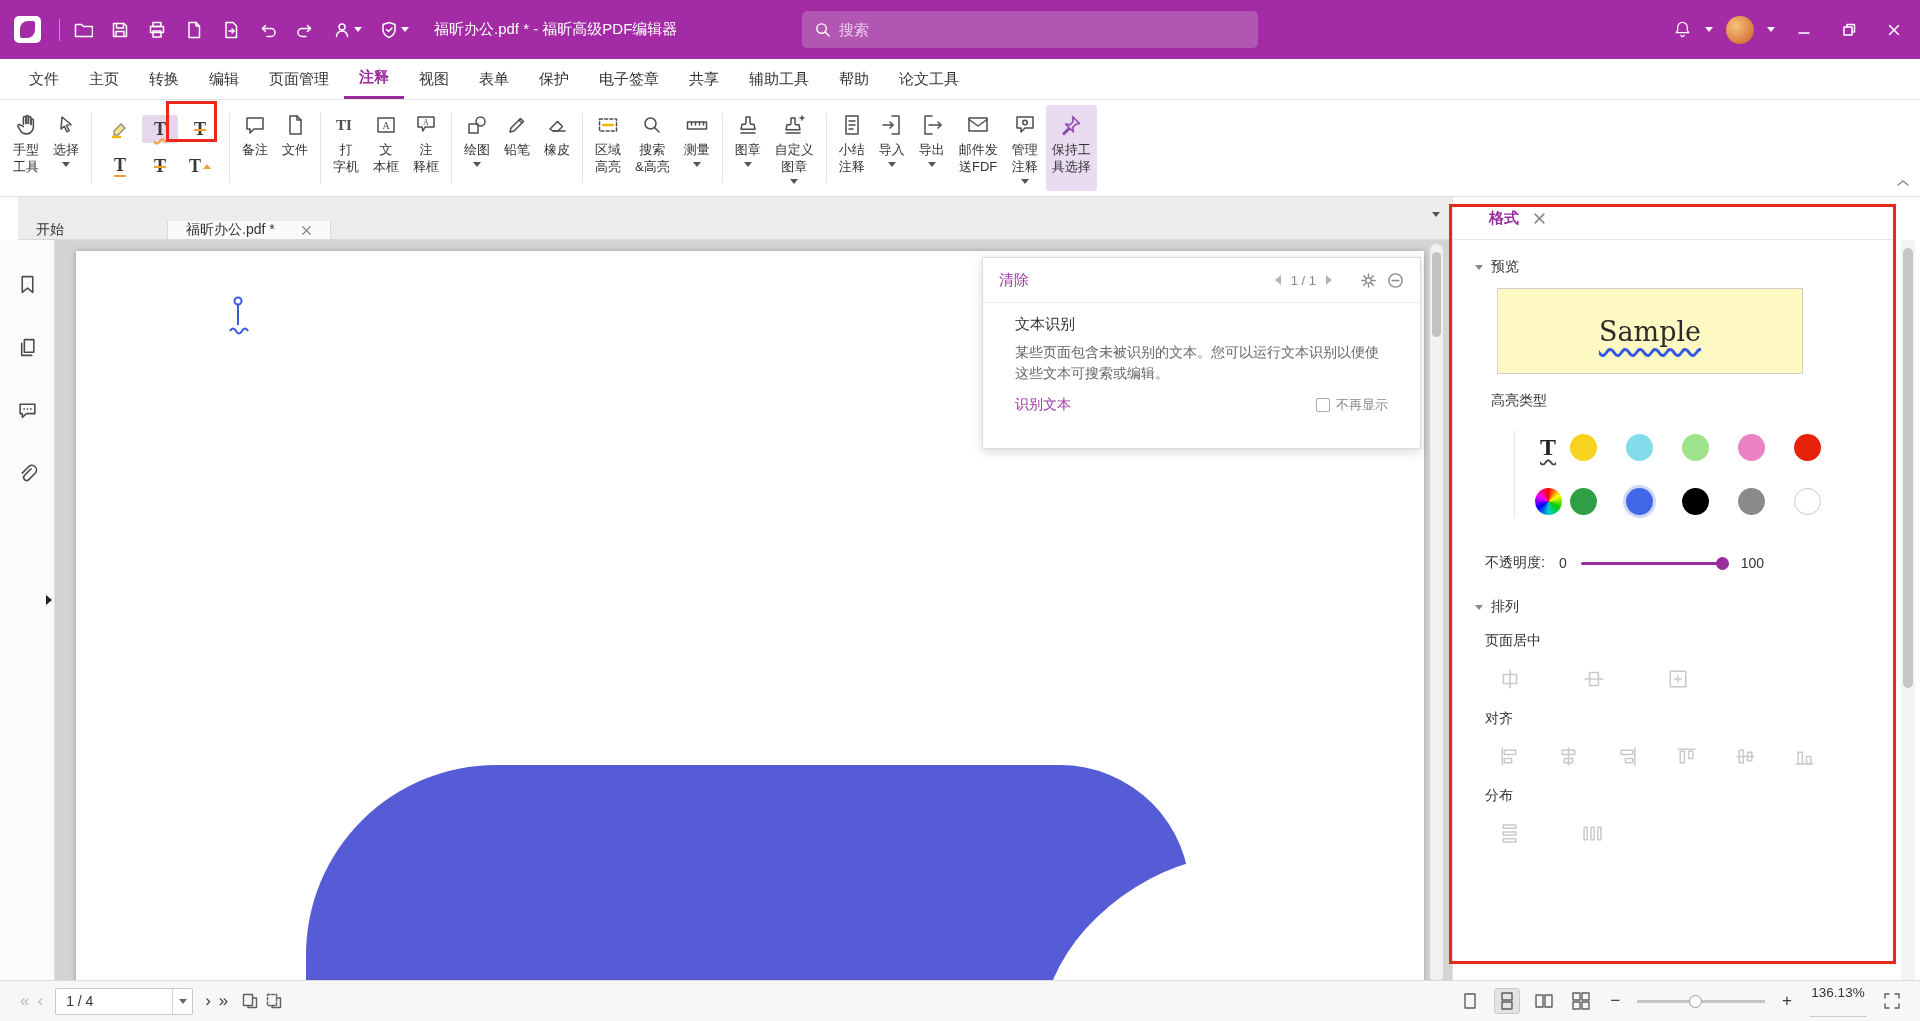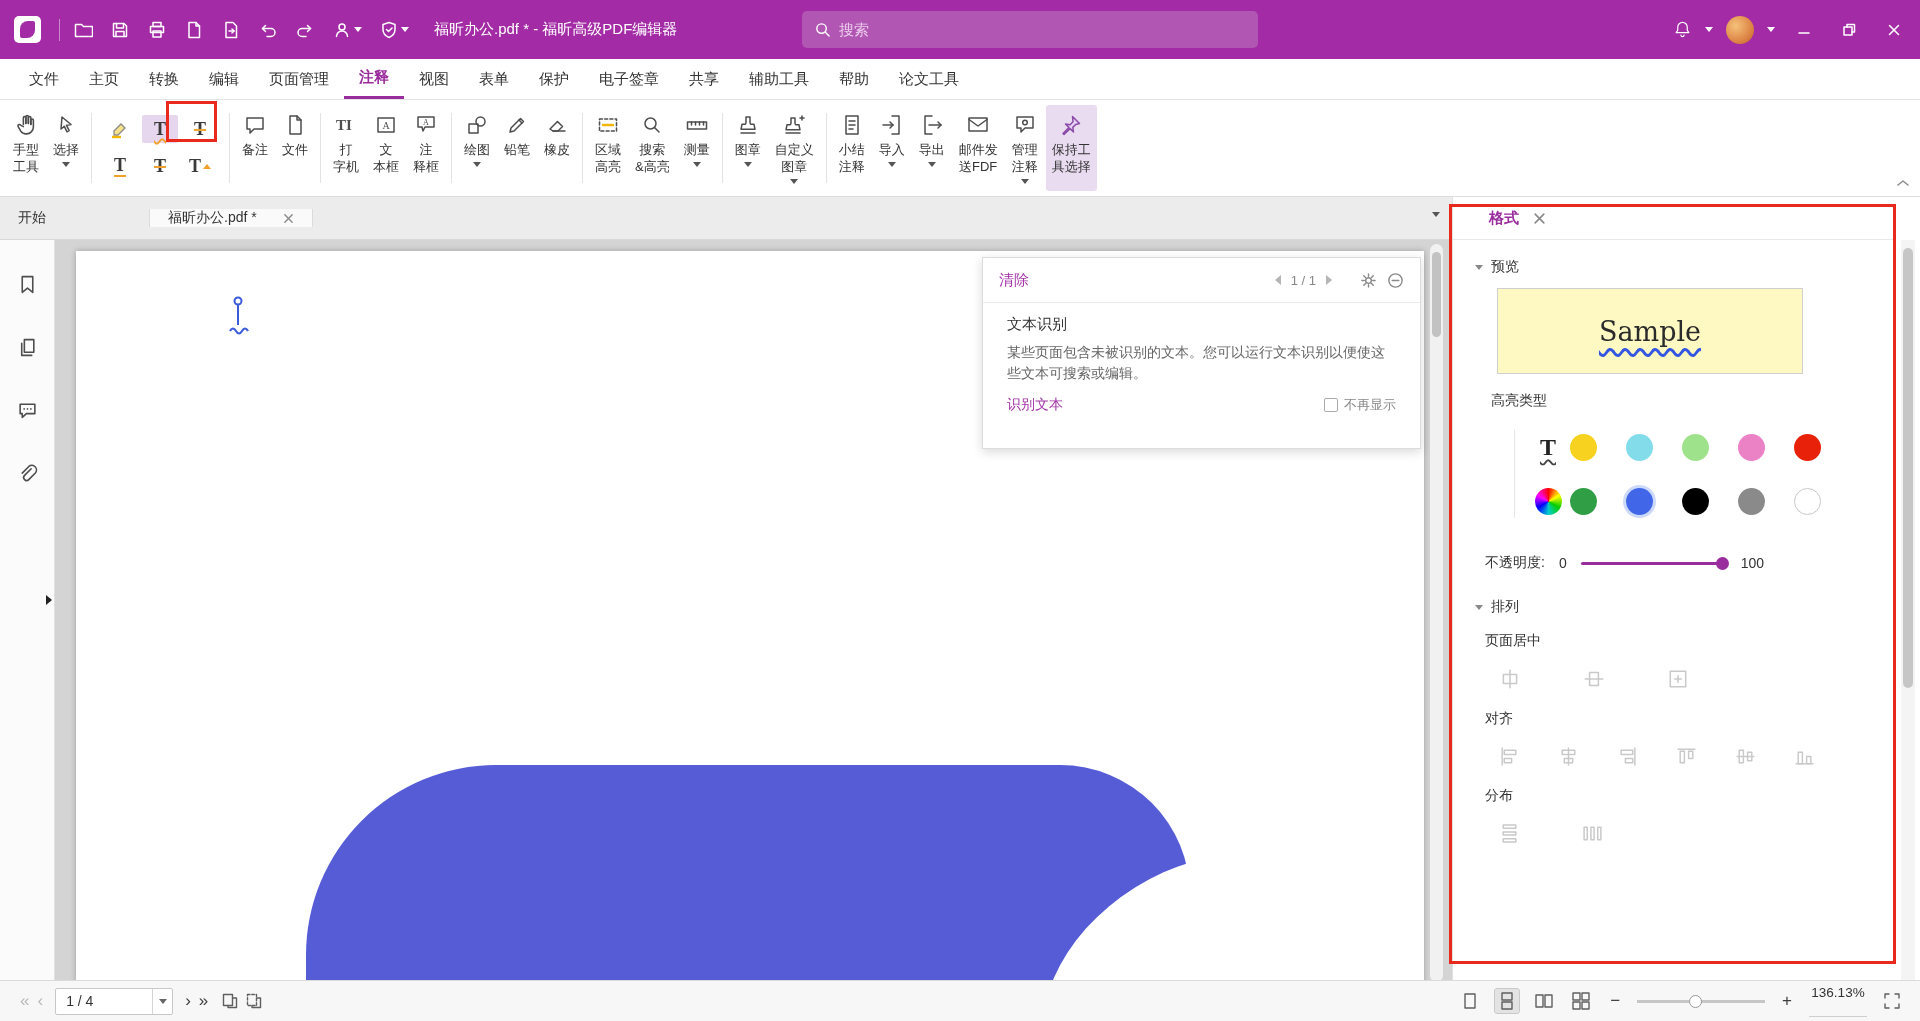--- a/index.html
+++ b/index.html
@@ -47,21 +47,21 @@
   .mgrid{display:grid;grid-template-columns:repeat(3,37px);grid-template-rows:29px 29px;gap:8px 3px;align-self:center;margin:0 5px}
   .mtool{width:36px;height:28px;display:flex;align-items:center;justify-content:center;border-radius:2px}
   .mtool.selected{background:#E6D6EE}
   .tt{font-family:"Liberation Serif",serif;font-weight:bold;font-size:18px;line-height:1;color:#3a3a3a}
   .u-solid{border-bottom:2.5px solid #EFA12B;padding-bottom:1px}
   .u-wavy{text-decoration:underline;text-decoration-style:wavy;text-decoration-color:#EFA12B;text-decoration-thickness:2px;text-underline-offset:3px}
   .u-strike{text-decoration:line-through;text-decoration-color:#EFA12B;text-decoration-thickness:2px}
   .ribbon-collapse{position:absolute;top:178px;right:10px;color:#777;z-index:6}
 
   
-  .tabstrip{position:absolute;top:197px;left:0;width:1452px;height:43px;background:#ECECEC;border-bottom:1px solid #D8D8D8;display:flex;align-items:center;z-index:3}
+  .tabstrip{position:absolute;top:197px;left:18px;width:1452px;height:43px;background:#ECECEC;border-bottom:1px solid #D8D8D8;display:flex;align-items:flex-end;z-index:3}
   .doctab{display:flex;align-items:center;padding:0 18px;font-size:14px;color:#333;border-right:1px solid #DBDBDB;min-width:150px}
   .doctab.active{background:#FAFAFA;min-width:145px;gap:26px}
   .tabstrip-caret{position:absolute;left:1432px;top:212px;color:#555;z-index:4}
 
   
   .workspace{position:absolute;top:240px;left:0;width:1452px;bottom:35px;background:#D4D4D4;overflow:hidden}
   .sidebar{position:absolute;left:0;top:0;bottom:0;width:55px;background:#FBFBFB;border-right:1px solid #E1E1E1;display:flex;flex-direction:column;align-items:center;padding-top:30px;gap:34px}
   .sbtn{padding:4px}
   .page{position:absolute;left:76px;top:11px;width:1348px;height:900px;background:#fff;box-shadow:0 0 6px rgba(0,0,0,.25)}
   .expand-handle{position:absolute;left:46px;top:355px;color:#222}
@@ -71,21 +71,21 @@
   .blueshape .notch{position:absolute;left:725px;top:105px;width:330px;height:230px;background:#fff;border-radius:50%;transform:rotate(-32deg)}
   .vscroll-doc{position:absolute;left:1430px;top:4px;bottom:4px;width:13px;background:#F1F1F1;border-radius:7px}
   .vscroll-doc .thumb{position:absolute;left:2px;top:8px;width:9px;height:85px;background:#C2C2C2;border-radius:5px}
 
   
   .popup{position:absolute;left:982px;top:17px;width:439px;height:192px;background:#fff;border:1px solid #DCDCDC;box-shadow:0 3px 10px rgba(0,0,0,.15)}
   .popup-hd{height:45px;display:flex;align-items:center;padding:0 16px;border-bottom:1px solid #ECECEC}
   .popup-clear{color:#A333A8;font-size:15px}
   .popup-nav{margin-left:auto;display:flex;align-items:center;gap:10px;color:#B5B5B5}
   .popup-page{color:#888;font-size:13px}
-  .popup-bd{padding:12px 24px}
+  .popup-bd{padding:12px 32px}
   .popup-title{font-size:15px;color:#333;margin-bottom:8px}
   .popup-text{font-size:14px;color:#666;line-height:1.5}
   .popup-ft{display:flex;align-items:center;margin-top:12px}
   .popup-action{color:#A333A8;font-size:14px}
   .popup-dismiss{margin-left:auto;display:flex;align-items:center;gap:6px;color:#8a8a8a;font-size:13px}
   .chk{width:14px;height:14px;border:1px solid #ABABAB;background:#fff;border-radius:2px}
 
   
   .panel{position:absolute;top:197px;right:27px;width:441px;bottom:41px;background:#fff;border-left:1px solid #E2E2E2;z-index:3}
   .panel-hd{height:43px;display:flex;align-items:center;border-bottom:1px solid #E8E8E8;padding-left:36px;gap:14px}
@@ -108,21 +108,21 @@
   .slider .thumb{position:absolute;right:-2px;top:0;width:13px;height:13px;border-radius:50%;background:#9A2D9E}
   .iconrow{display:flex;align-items:center;margin-top:14px}
   .dis-btn{padding:4px}
   .vscroll-panel{position:absolute;right:5px;top:240px;bottom:41px;width:14px;background:#F4F4F4}
   .vscroll-panel .thumb{position:absolute;left:2px;top:8px;width:10px;height:440px;background:#C6C6C6;border-radius:5px}
 
   
   .statusbar{position:absolute;left:0;right:0;bottom:0;height:41px;background:#F7F7F7;border-top:1px solid #DADADA;display:flex;align-items:center;padding:0 16px;font-size:15px;color:#444;z-index:6}
   .nav-dis{color:#B8B8B8;font-size:17px;padding:0 4px}
   .nav-en{color:#3c3c3c;font-size:17px;padding:0 4px}
-  .pagebox{display:flex;align-items:center;width:118px;height:27px;background:#fff;border:1px solid #C8C8C8;border-radius:2px;margin:0 8px}
+  .pagebox{display:flex;align-items:center;width:138px;height:27px;background:#fff;border:1px solid #C8C8C8;border-radius:2px;margin:0 8px}
   .pagebox .val{flex:1;padding-left:10px;font-size:14px;color:#333}
   .pagebox .dd{width:20px;height:100%;border-left:1px solid #D5D5D5;display:flex;align-items:center;justify-content:center;color:#666}
   .sb-right{margin-left:auto;display:flex;align-items:center;gap:13px}
   .viewbtn{padding:3px;border-radius:2px}
   .viewbtn.active{background:#E3E3E3;outline:1px solid #C9C9C9}
   .zoom-slider{position:relative;width:128px;height:13px}
   .zoom-slider .track{position:absolute;left:0;right:0;top:5.5px;height:2.5px;background:#C6C6C6}
   .zoom-slider .thumb{position:absolute;left:52px;top:0;width:13px;height:13px;border-radius:50%;background:#fff;border:1px solid #9a9a9a}
   .zoomval{font-size:13.5px;color:#333;min-width:58px;text-align:center;border-bottom:1px solid #CFCFCF;padding-bottom:16px}
 

